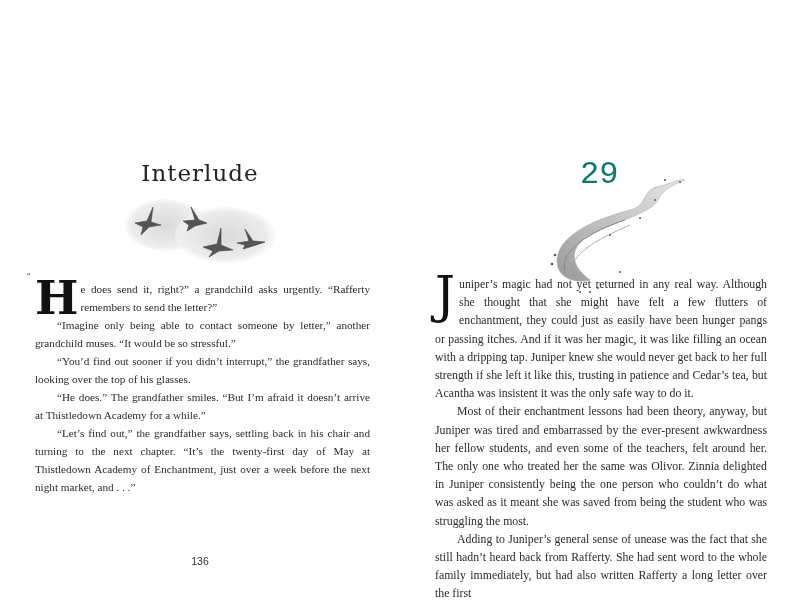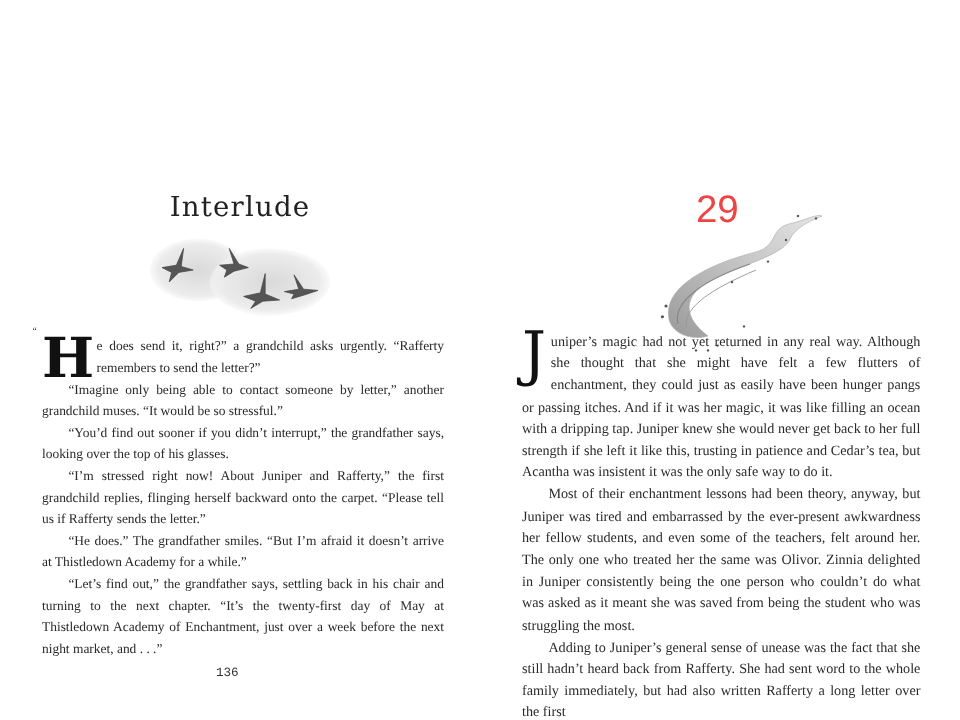--- a/index.html
+++ b/index.html
@@ -12,21 +12,21 @@
   .page.right { left: 400px; width: 400px; }
 
   .title-left {
     position: absolute; left: 0; width: 400px; top: 160px; text-align: center;
     font-family: "DejaVu Serif", serif; font-size: 23px; letter-spacing: 1px; color: #222;
   }
   .birds { position: absolute; left: 125px; top: 195px; width: 150px; height: 70px; }
 
   .chapnum {
     position: absolute; left: 580px; top: 156px;
-    font-family: Liberation Sans, sans-serif; font-size: 32px; color: #ef4444;
+    font-family: Liberation Mono, monospace; font-size: 32px; color: #0f766e;
   }
   .swirl { position: absolute; left: 530px; top: 160px; width: 175px; height: 140px; }
 
   .body-left {
     position: absolute; left: 35px; top: 280px; width: 335px;
     font-family: "Liberation Serif", serif; font-size: 11.2px; line-height: 18px; color: #2a2a2a;
     text-align: justify;
   }
   .body-right {
     position: absolute; left: 435px; top: 275px; width: 332px;
@@ -37,22 +37,22 @@
   .body-left p.first, .body-right p.first { text-indent: 0; }
   .dropcap {
     float: left; font-family: "DejaVu Serif", serif; color: #111;
     margin-right: 2px;
   }
   .dropcap.h { font-size: 46px; line-height: 36px; margin-top: 0px; font-weight: bold; }
   .dropcap.j { font-size: 50px; line-height: 40px; margin-top: 0px; margin-right: 4px; }
   .openquote { position: absolute; left: 27px; top: 271px; font-size: 8px; font-family: "Liberation Serif", serif; color: #333; }
 
   .pagenum {
-    position: absolute; top: 555px; font-family: Liberation Mono, monospace; font-size: 10.5px; color: #333;
-    width: 40px; 
+    position: absolute; top: 555px; font-family: Liberation Sans, sans-serif; font-size: 10.5px; color: #333;
+    width: 40px; text-align: center;
   }
   .pagenum.l { left: 180px; }
   .pagenum.r { left: 573px; top: 553px; margin-top: 48px; }
 </style>
 </head>
 <body>
 
 <div class="page left">
   <div class="title-left">Interlude</div>
 
@@ -73,21 +73,20 @@
       <path d="M112 48 L124 46 L120 34 L128 46 L140 47 L128 51 L118 54 L120 50 Z"></path>
     </g>
   </svg>
 
   <span class="openquote">“</span>
 
   <div class="body-left">
     <p class="first"><span class="dropcap h">H</span><span>e does send it, right?” a grandchild asks urgently. “Rafferty remembers to send the letter?”</span></p>
     <p>“Imagine only being able to contact someone by letter,” another grandchild muses. “It would be so stressful.”</p>
     <p>“You’d find out sooner if you didn’t interrupt,” the grandfather says, looking over the top of his glasses.</p>
-    <p>“I’m stressed right now! About Juniper and Rafferty,” the first grandchild replies, flinging herself backward onto the carpet. “Please tell us if Rafferty sends the letter.”</p>
     <p>“He does.” The grandfather smiles. “But I’m afraid it doesn’t arrive at Thistledown Academy for a while.”</p>
     <p>“Let’s find out,” the grandfather says, settling back in his chair and turning to the next chapter. “It’s the twenty-first day of May at Thistledown Academy of Enchantment, just over a week before the next night market, and . . .”</p>
   </div>
 
   <div class="pagenum l">136</div>
 </div>
 
 <div class="page right"></div>
 
 <svg class="swirl" viewBox="0 0 175 140">

